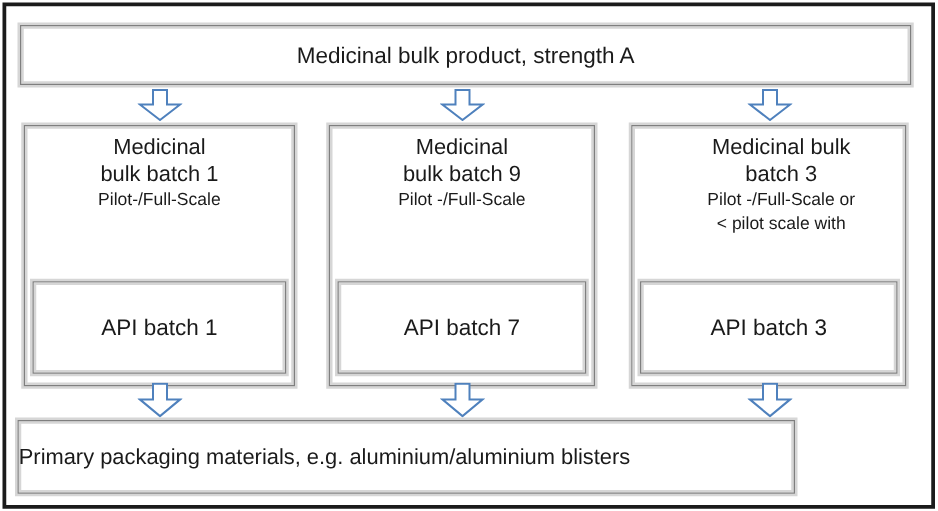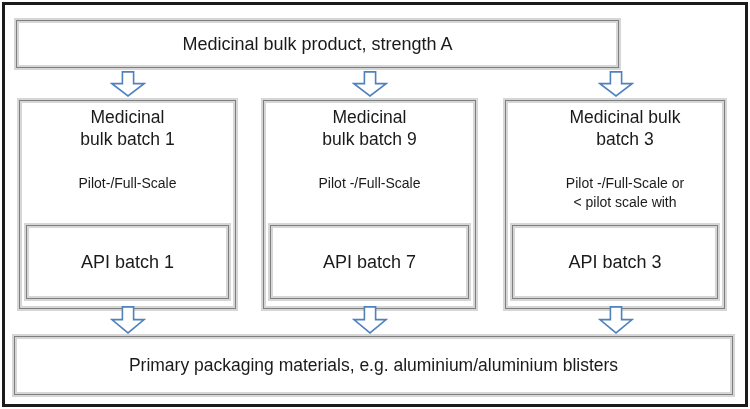--- a/index.html
+++ b/index.html
@@ -29,42 +29,41 @@
   }
   
   .gbox {
     position: absolute;
     background: #ffffff;
     border: 1px solid var(--box-border-dark);
     box-shadow: 0 0 0 2px var(--box-border-light),
                 inset 0 0 0 2px var(--box-border-light);
   }
   .top-box {
-    left: 16px; top: 20px; width: 603px; height: 48px;
+    left: 16px; top: 20px; width: 713px; height: 48px;
     display: flex; align-items: center; justify-content: center;
     font-size: 18px;
   }
   .bottom-box {
-    left: 14px; top: 336px; width: 719px; height: 59px;
-    display: flex; align-items: center; justify-content: center;
+    left: 14px; top: 336px; width: 622px; height: 59px;
+    display: flex; align-items: center; justify-content: flex-start;
     font-size: 17.5px;
   }
   .col-box { top: 100px; height: 209px; text-align: center; }
   .col-box.c1 { left: 19px;  width: 217px; }
   .col-box.c2 { left: 263px; width: 213px; }
   .col-box.c3 { left: 505px; width: 220px; padding-left: 20px; }
   .col-title {
     padding-top: 5px;
     font-size: 17.5px;
     line-height: 22px;
   }
   .col-subtitle {
     font-size: 14px;
     line-height: 18.5px;
-    margin-top: 24px;
   }
   .api-box {
     left: 6px; right: 6px; top: 124px; height: 74px;
     display: flex; align-items: center; justify-content: center;
     font-size: 18px;
   }
   .arrow {
     position: absolute;
     width: 36px;
     color: var(--arrow-stroke);

